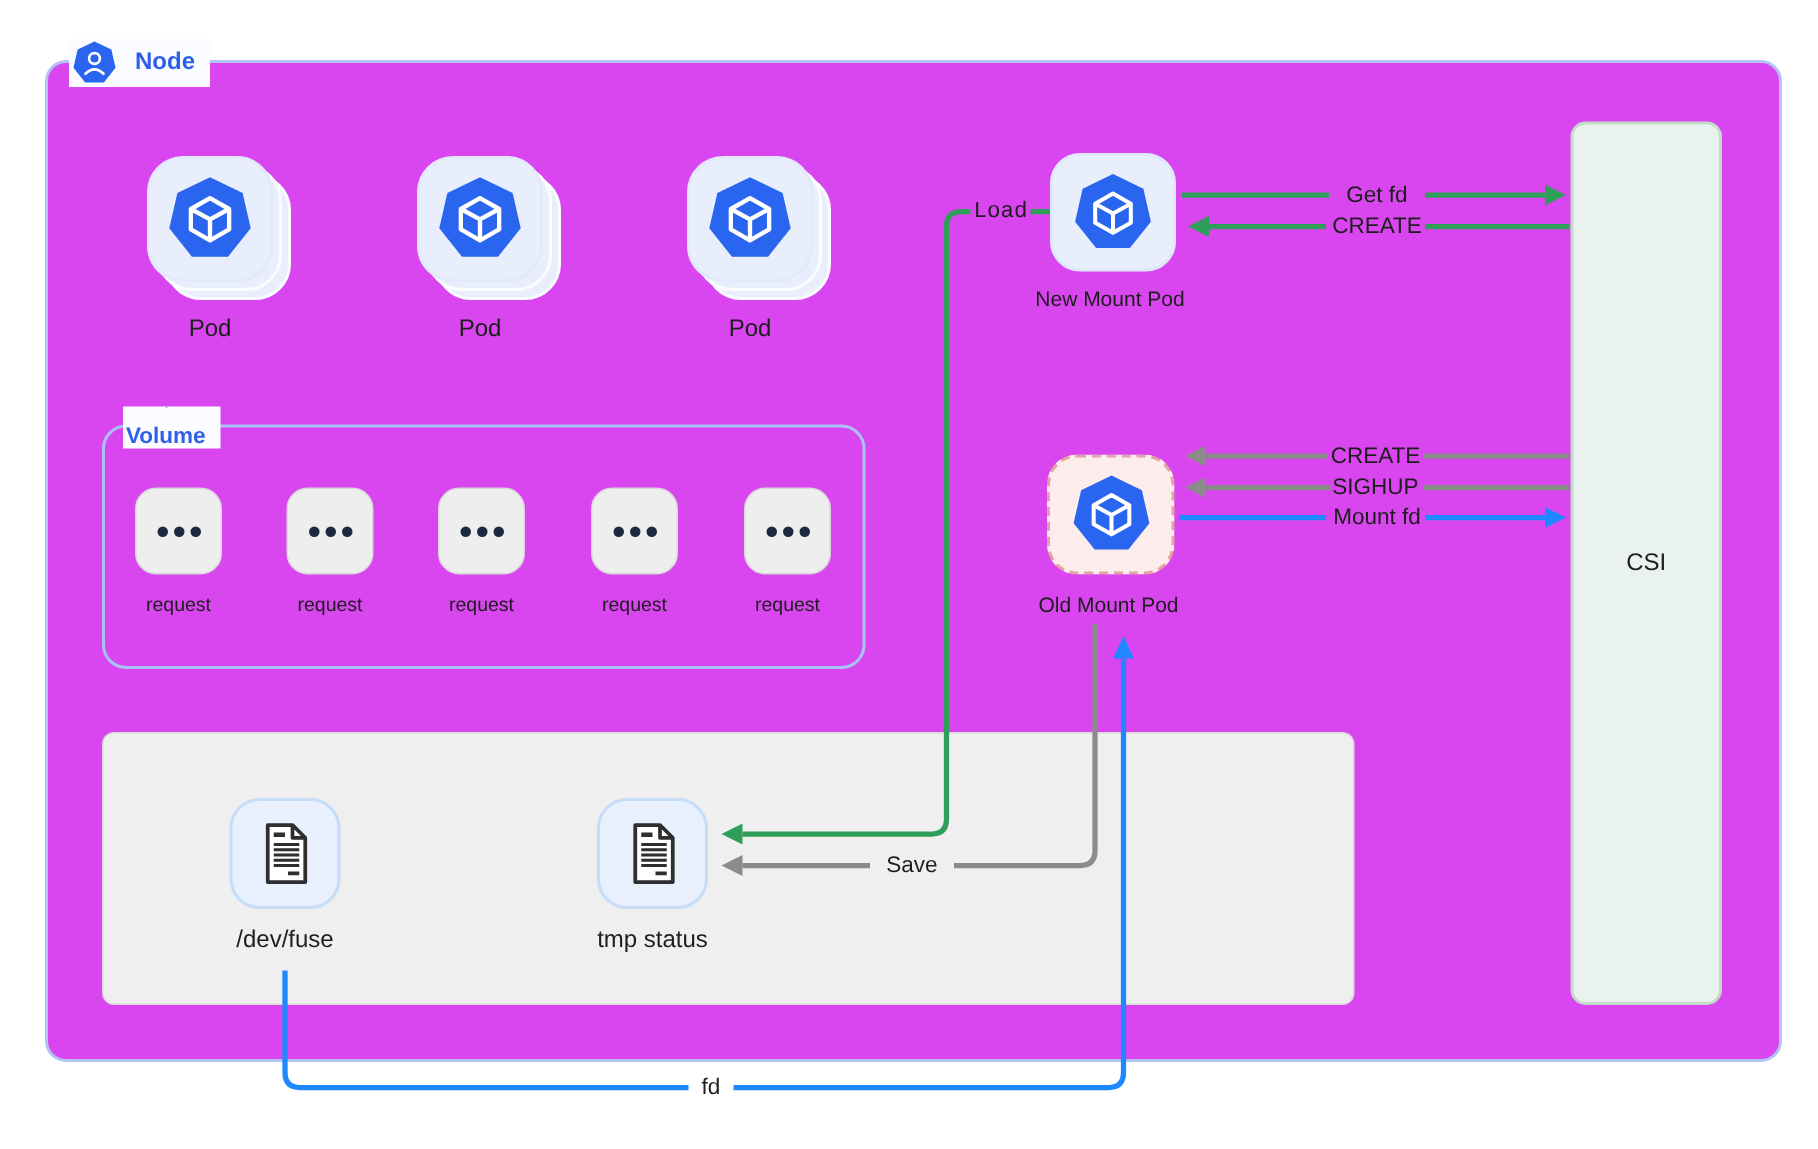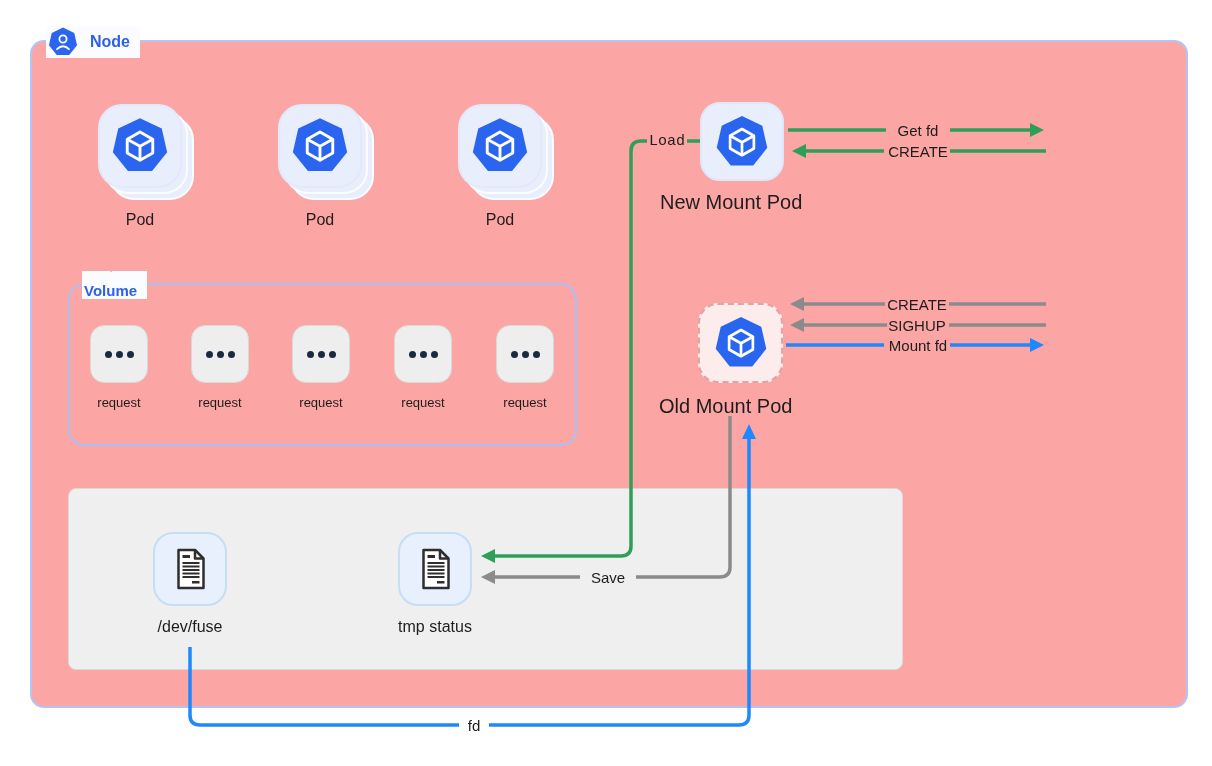--- a/index.html
+++ b/index.html
@@ -3,21 +3,21 @@
 <meta charset="utf-8">
 <style>
   html,body{margin:0;padding:0;background:#ffffff;}
   .stage{position:relative;width:1212px;height:766px;background:#ffffff;
          font-family:"Liberation Sans",sans-serif;color:#1d1d1d;overflow:hidden;}
   .abs{position:absolute;box-sizing:border-box;}
   *{box-sizing:border-box;}
 
   
   .node-box{left:30px;top:40px;width:1158px;height:668px;border:2px solid #b3c4f4;
-            border-radius:14px;background:#fca5a5;}
+            border-radius:14px;background:#d946ef;}
   .chip{position:absolute;display:flex;align-items:center;background:#fbfcff;
         padding:0 10px 0 2px;}
   .chip-label{color:#2e5fe8;font-weight:700;}
   .node-chip{left:14px;top:-16px;height:32px;gap:12px;}
   .node-chip .chip-label{font-size:16px;}
 
   
   .pod-group{width:98px;height:98px;}
   .pod-layer,.pod-card{position:absolute;width:84px;height:84px;border-radius:24px;
         background:#e9eefc;}
@@ -45,21 +45,21 @@
   .file-card{width:74px;height:74px;border-radius:20px;background:#e7f0fc;border:2px solid #c5ddf6;
              display:flex;align-items:center;justify-content:center;}
   .file-label{position:absolute;left:-33px;top:86px;width:140px;text-align:center;font-size:16px;}
 
   
   .mount-card{display:flex;align-items:center;justify-content:center;}
   .new-pod{left:700px;top:102px;width:84px;height:79px;border-radius:20px;
            background:#e9eefc;border:2px solid #dfe7fa;}
   .old-pod{left:698px;top:303px;width:85px;height:80px;border-radius:20px;
            background:#fcecec;border:2px dashed #e5a2a2;}
-  .mount-label{position:absolute;width:160px;text-align:left;font-size:20px;}
+  .mount-label{position:absolute;width:160px;text-align:center;font-size:14px;}
   .new-pod-label{left:660px;top:191px;}
   .old-pod-label{left:659px;top:395px;}
 
   
   .csi-box{left:1047px;top:81px;width:101px;height:589px;background:#e9f2ec;
            border:2px solid #c3dcca;border-radius:10px;display:flex;align-items:center;justify-content:center;}
   .csi-label{font-size:16px;}
 
   
   .wires{position:absolute;left:0;top:0;pointer-events:none;}
@@ -213,20 +213,23 @@
   </div>
   <div class="abs mount-label new-pod-label">New Mount Pod</div>
 
   <div class="abs mount-card old-pod">
     <svg width="54" height="54">
         <use href="#icon-pod-hept"></use>
       </svg>
   </div>
   <div class="abs mount-label old-pod-label">Old Mount Pod</div>
 
+  <div class="abs csi-box">
+    <span class="csi-label">CSI</span>
+  </div>
 
   <svg class="wires" width="1212" height="766">
 
     <path d="M788,130 H886 M950,130 H1030" stroke="#2e9e58" stroke-width="3.5" fill="none"></path>
     <polygon points="1044,130 1030,123 1030,137" fill="#2e9e58"></polygon>
 
     <path d="M1046,151 H950 M884,151 H806" stroke="#2e9e58" stroke-width="3.5" fill="none"></path>
     <polygon points="792,151 806,144 806,158" fill="#2e9e58"></polygon>
 
     <path d="M700,141 H687 M647,141 H641 Q631,141 631,151 V546 Q631,556 621,556 H495" stroke="#2e9e58" stroke-width="3.5" fill="none"></path>

